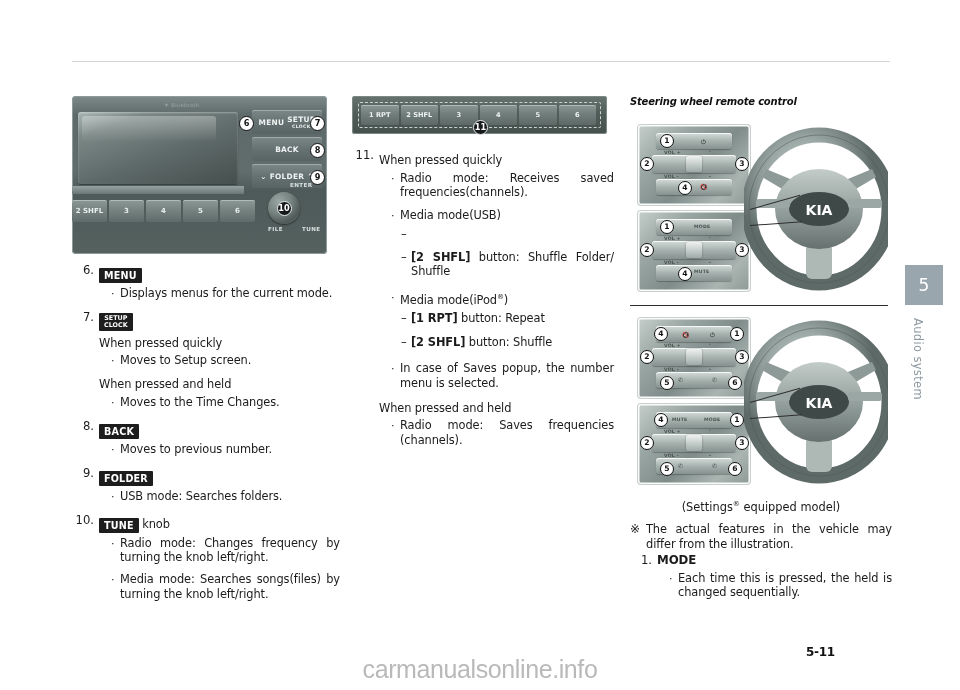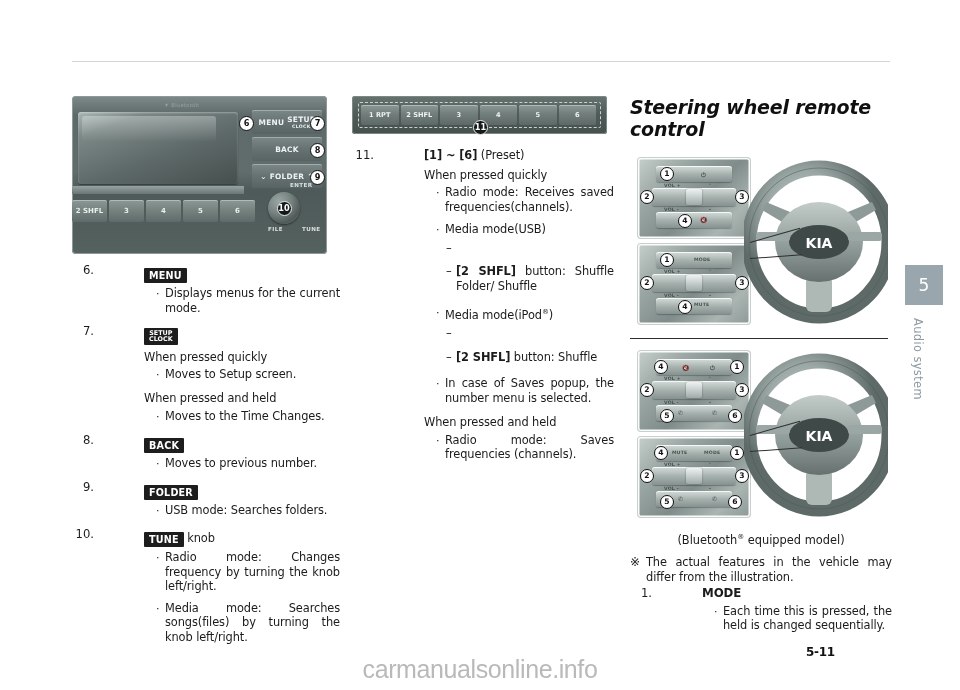--- a/index.html
+++ b/index.html
@@ -22,21 +22,21 @@
     vertical-align:-1px;letter-spacing:0.2px;
   }
   .kbd2{
     display:inline-block;background:#1d1d1d;color:#fff;font-weight:bold;
     font-size:6.4px;line-height:6.6px;padding:2px 5px;border-radius:1px;
     text-align:center;vertical-align:-2px;
   }
   .bold{font-weight:bold;}
 
   
-  .item{display:flex;margin-top:9px;gap:45px;}
+  .item{display:flex;margin-top:9px;}
   .item .idx{width:22px;flex:none;text-align:right;padding-right:5px;font-size:11.6px;line-height:15px;}
   .item .body{flex:1;}
   .sub{display:flex;margin-top:3px;padding-left:12px;}
   .sub .dot{width:9px;flex:none;font-size:11px;line-height:15px;}
   .sub .stxt{flex:1;}
   .dash{display:flex;margin-top:4px;padding-left:22px;}
   .dash .dsh{width:10px;flex:none;font-size:11.4px;line-height:15px;}
   .dash .dtxt{flex:1;}
   .plain{margin-top:5px;}
 
@@ -115,21 +115,21 @@
     flex:1;margin-right:2px;border-radius:2px;
     background:linear-gradient(180deg,#8a9794 0%,#727e7b 45%,#5d6966 100%);
     color:#eef3f2;font-size:6.6px;font-weight:bold;
     display:flex;align-items:center;justify-content:center;
     box-shadow:inset 0 1px 0 rgba(255,255,255,.35);
   }
   .strip .cal{position:absolute;left:121px;top:-2px;margin-top:26px;}
 
   
   .secthead{
-    font-style:italic;font-weight:bold;font-size:19px;letter-spacing:-.2px;color:#101010;
+    font-style:italic;font-weight:bold;font-size:10px;letter-spacing:-.2px;color:#101010;
   }
   .divider{width:258px;height:1px;background:#2c2c2c;margin:8px 0 0 0;}
 
   
   .swblock{position:relative;width:258px;height:176px;background:#fff;overflow:hidden;}
   .remote{
     position:absolute;left:8px;width:112px;height:80px;border-radius:3px;
     background:linear-gradient(135deg,#c6cfcc 0%,#9aa6a3 28%,#7f8c89 55%,#aab5b2 80%,#8d9996 100%);
     box-shadow:inset 0 0 0 1.5px #fafbfb,0 0 0 1px #c8cfcd;
   }
@@ -310,23 +310,20 @@
         <div>4</div>
         <div>5</div>
         <div>6</div>
       </div>
       <span class="cal dark">11</span>
     </div>
 
     <div class="item" style="margin-top:14px">
       <div class="idx">11.</div>
       <div class="body">
-        <div class="txt">
-          <span class="bold">[1] ~ [6]</span><span> (Preset)</span>
-        </div>
         <div class="txt plain">When pressed quickly</div>
 
         <div class="sub">
           <div class="dot">·</div>
           <div class="stxt txt just">Radio mode: Receives saved frequencies(channels).</div>
         </div>
 
         <div class="sub" style="margin-top:8px">
           <div class="dot">·</div>
           <div class="stxt txt">Media mode(USB)</div>
@@ -338,20 +335,21 @@
           <div class="dsh">–</div>
           <div class="dtxt txt just"><span class="bold">[2 SHFL]</span><span> button: Shuffle Folder/ Shuffle</span></div>
         </div>
 
         <div class="sub" style="margin-top:11px">
           <div class="dot">·</div>
           <div class="stxt txt"><span>Media mode(iPod</span><sup>®</sup><span>)</span></div>
         </div>
         <div class="dash">
           <div class="dsh">–</div>
+          <div class="dtxt txt"><span class="bold">[1 RPT]</span><span> button: Repeat</span></div>
         </div>
         <div class="dash" style="margin-top:9px">
           <div class="dsh">–</div>
           <div class="dtxt txt"><span class="bold">[2 SHFL]</span><span> button: Shuffle</span></div>
         </div>
 
         <div class="sub" style="margin-top:11px">
           <div class="dot">·</div>
           <div class="stxt txt just">In case of Saves popup, the number menu is selected.</div>
         </div>
@@ -483,21 +481,21 @@
         <ellipse cx="75" cy="84" rx="30" ry="17" fill="#3f4a48"></ellipse>
         <text x="75" y="90" font-size="14" font-weight="bold" fill="#ffffff" text-anchor="middle" font-family="DejaVu Sans, sans-serif">KIA</text>
         <rect x="12" y="74" width="34" height="9" rx="3" fill="#9ba7a4"></rect>
         <rect x="104" y="74" width="34" height="9" rx="3" fill="#9ba7a4"></rect>
       </svg>
       <div class="leader" style="left:120px;top:88px;width:52px;transform:rotate(-16deg);"></div>
       <div class="leader" style="left:120px;top:104px;width:52px;transform:rotate(-4deg);"></div>
     </div>
 
     <div class="caption">
-      <span>(Bluetooth</span><sup>®</sup><span> equipped model)</span>
+      <span>(Settings</span><sup>®</sup><span> equipped model)</span>
     </div>
 
     <div style="display:flex;margin-top:8px">
       <div style="width:16px;flex:none;font-size:12px;line-height:15px;">※</div>
       <div class="txt just" style="flex:1">The actual features in the vehicle may differ from the illustration.</div>
     </div>
 
     <div class="item" style="margin-top:2px">
       <div class="idx">1.</div>
       <div class="body">

